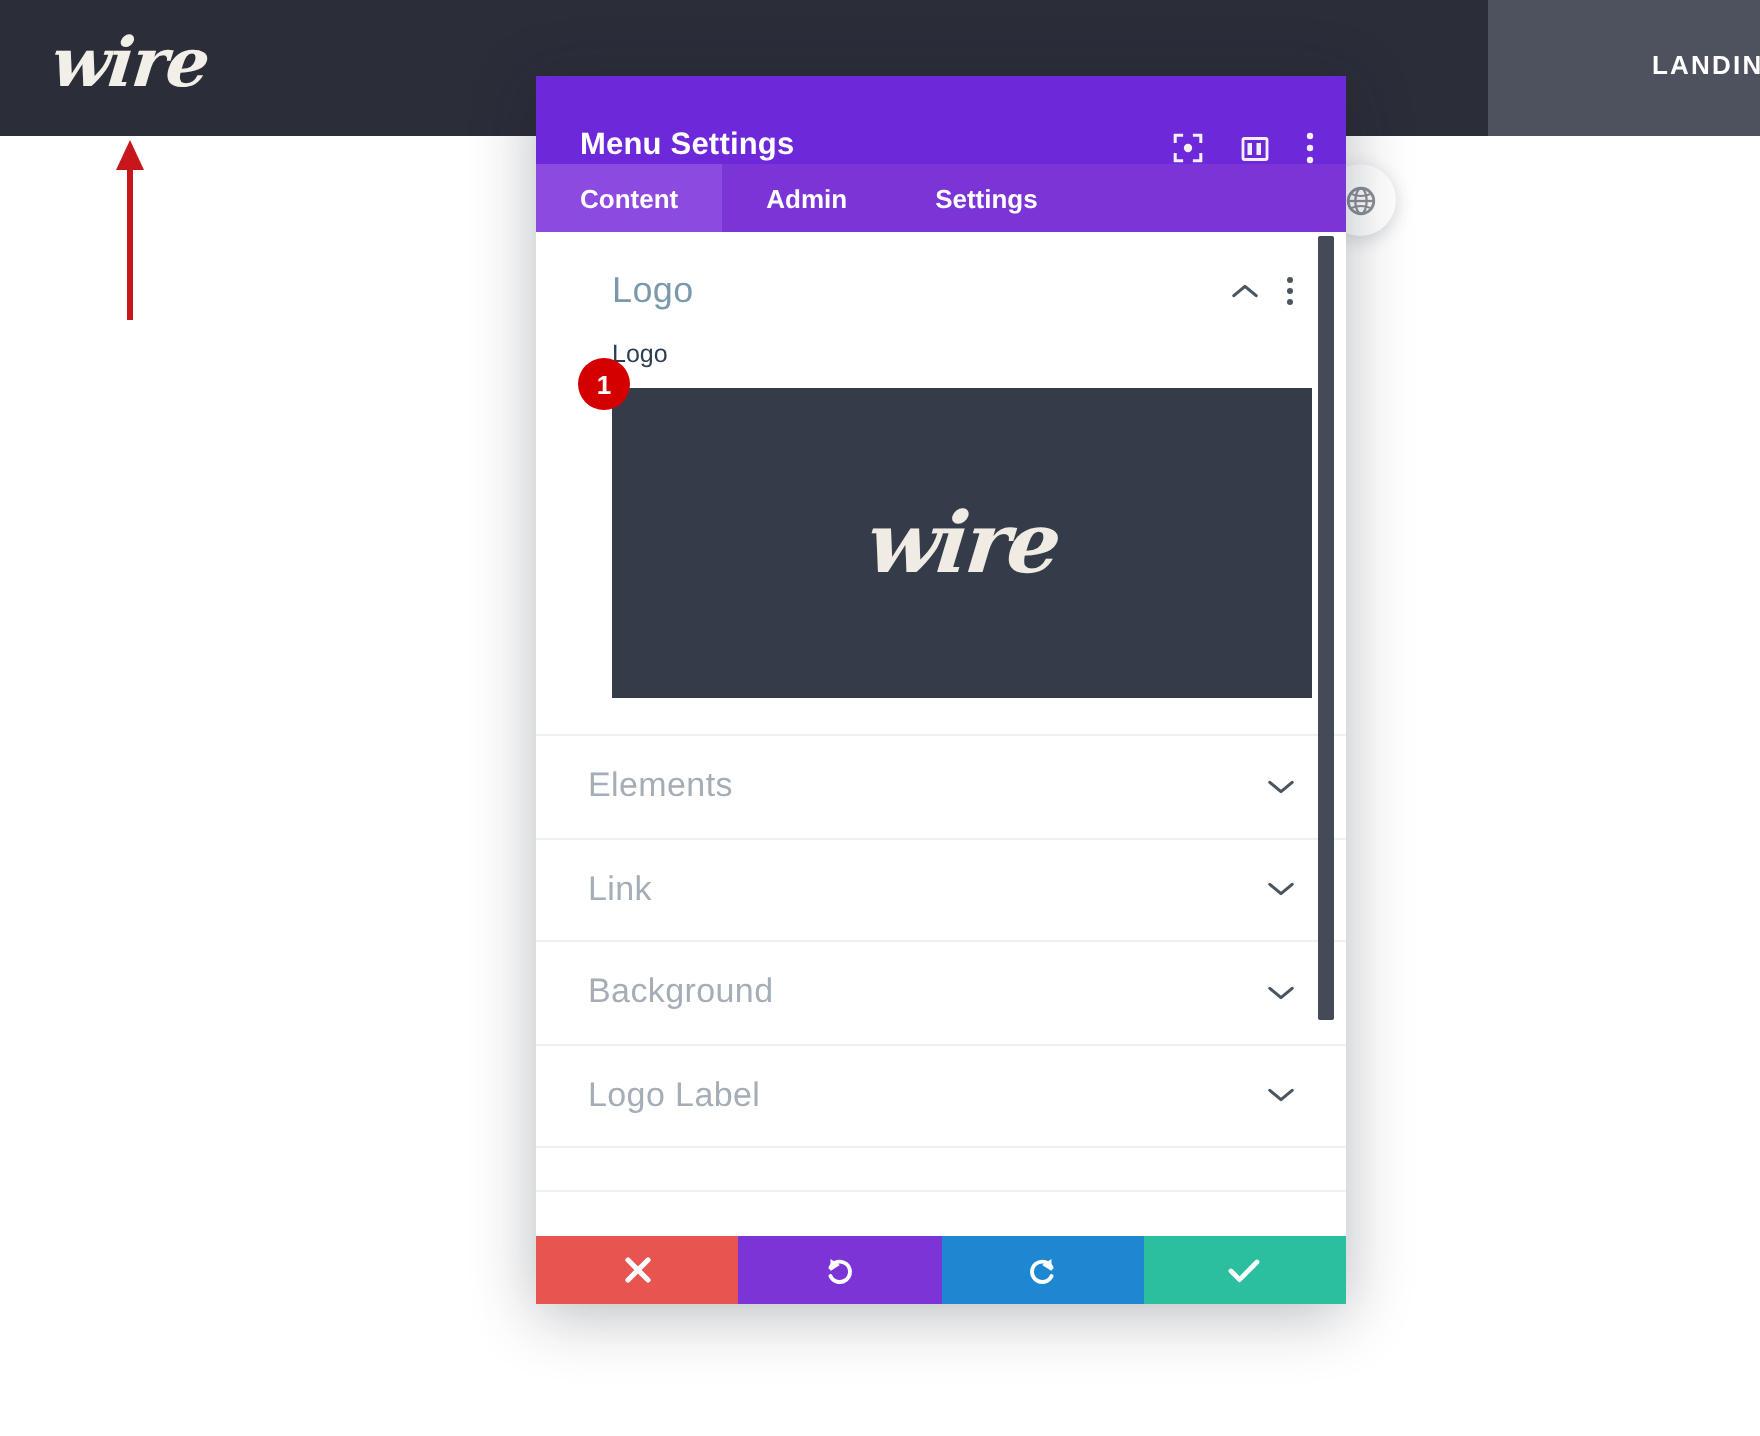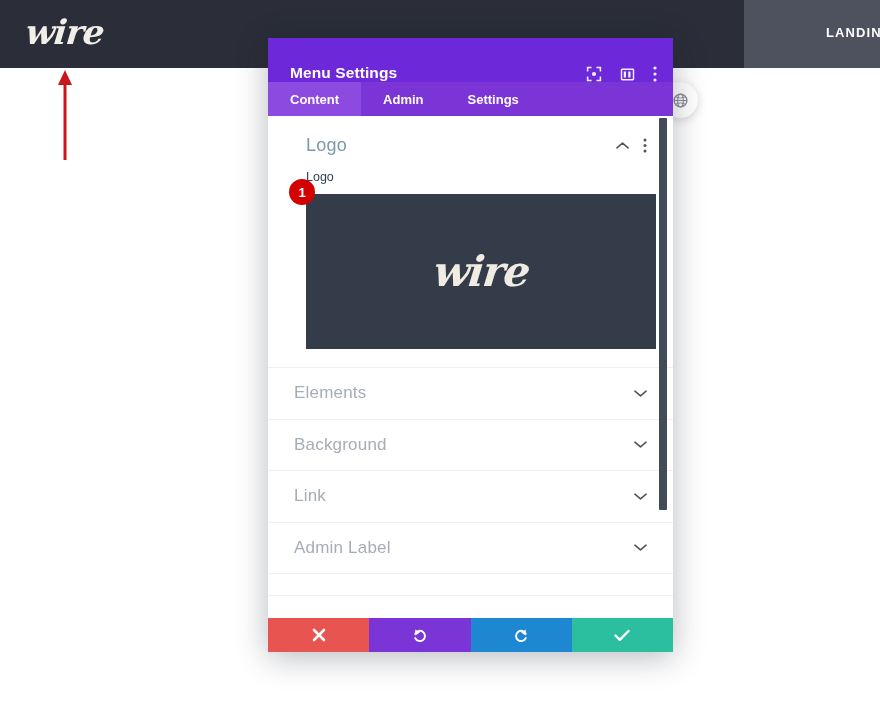--- a/index.html
+++ b/index.html
@@ -374,39 +374,39 @@
       <div class="section-row">
         <div class="section-row-title">Elements</div>
         <span>
           <svg width="13" height="9" viewBox="0 0 14 9">
             <path d="M1 2 L7 7 L13 2" fill="none" stroke="#4a5560" stroke-width="1.7" stroke-linecap="round" stroke-linejoin="round"></path>
           </svg>
         </span>
       </div>
 
       <div class="section-row">
+        <div class="section-row-title">Link</div>
+        <span>
+          <svg width="13" height="9" viewBox="0 0 14 9">
+            <path d="M1 2 L7 7 L13 2" fill="none" stroke="#4a5560" stroke-width="1.7" stroke-linecap="round" stroke-linejoin="round"></path>
+          </svg>
+        </span>
+      </div>
+
+      <div class="section-row">
         <div class="section-row-title">Background</div>
         <span>
           <svg width="13" height="9" viewBox="0 0 14 9">
             <path d="M1 2 L7 7 L13 2" fill="none" stroke="#4a5560" stroke-width="1.7" stroke-linecap="round" stroke-linejoin="round"></path>
           </svg>
         </span>
       </div>
 
       <div class="section-row">
-        <div class="section-row-title">Link</div>
-        <span>
-          <svg width="13" height="9" viewBox="0 0 14 9">
-            <path d="M1 2 L7 7 L13 2" fill="none" stroke="#4a5560" stroke-width="1.7" stroke-linecap="round" stroke-linejoin="round"></path>
-          </svg>
-        </span>
-      </div>
-
-      <div class="section-row">
-        <div class="section-row-title">Admin Label</div>
+        <div class="section-row-title">Logo Label</div>
         <span>
           <svg width="13" height="9" viewBox="0 0 14 9">
             <path d="M1 2 L7 7 L13 2" fill="none" stroke="#4a5560" stroke-width="1.7" stroke-linecap="round" stroke-linejoin="round"></path>
           </svg>
         </span>
       </div>
 
       <div class="section-row-partial"></div>
 
       <div class="modal-scrollbar"></div>

